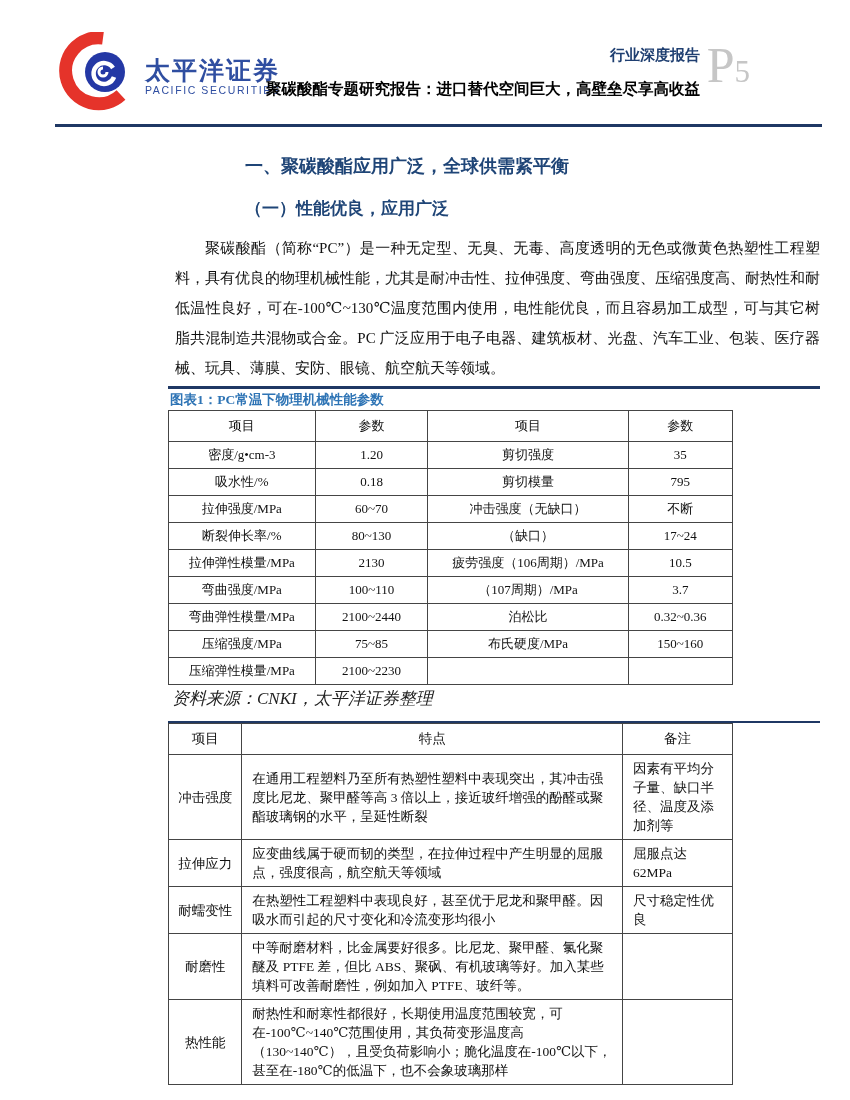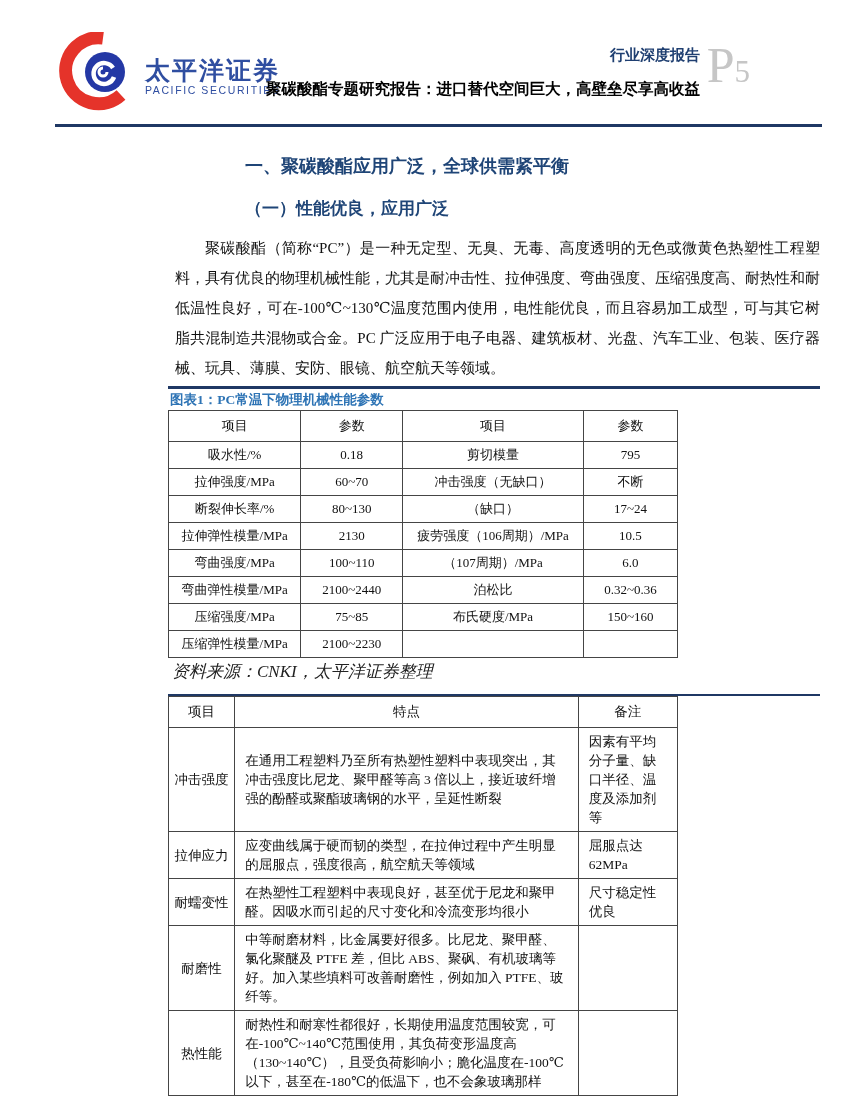--- a/index.html
+++ b/index.html
@@ -34,21 +34,21 @@
   }
 
   
   .figure{margin-left:113px;width:652px;}
   .fig1{margin-top:3px;}
   .fig2{margin-top:14px;}
   .fig-topline{height:2.5px;background:#1f3864;}
   .fig-label{font-size:13.5px;font-weight:bold;color:#2e74b5;padding:3px 0 2px 2px;line-height:16px;}
   .fig2 .fig-label{margin-bottom:8px;}
 
-  table.data-table{border-collapse:collapse;width:510px;color:#111;table-layout:fixed;}
+  table.data-table{border-collapse:collapse;width:565px;color:#111;table-layout:fixed;}
   table.data-table th,table.data-table td{border:1.6px solid #454545;font-weight:normal;}
 
   
   #table1{font-size:13px;}
   #table1 th{height:28px;text-align:center;}
   #table1 td{height:26px;text-align:center;padding:0 4px;}
 
   
   #table2{font-size:13.5px;}
   #table2 th{height:28px;text-align:center;}
@@ -101,20 +101,26 @@
     <thead>
           <tr>
             <th>项目</th>
             <th>参数</th>
             <th>项目</th>
             <th>参数</th>
           </tr>
         </thead>
         <tbody>
           <tr>
+            <td class="c0">密度/g•cm-3</td>
+            <td class="c1">1.20</td>
+            <td class="c2">剪切强度</td>
+            <td class="c3">35</td>
+          </tr>
+          <tr>
             <td class="c0">吸水性/%</td>
             <td class="c1">0.18</td>
             <td class="c2">剪切模量</td>
             <td class="c3">795</td>
           </tr>
           <tr>
             <td class="c0">拉伸强度/MPa</td>
             <td class="c1">60~70</td>
             <td class="c2">冲击强度（无缺口）</td>
             <td class="c3">不断</td>
@@ -128,21 +134,21 @@
           <tr>
             <td class="c0">拉伸弹性模量/MPa</td>
             <td class="c1">2130</td>
             <td class="c2">疲劳强度（106周期）/MPa</td>
             <td class="c3">10.5</td>
           </tr>
           <tr>
             <td class="c0">弯曲强度/MPa</td>
             <td class="c1">100~110</td>
             <td class="c2">（107周期）/MPa</td>
-            <td class="c3">6.0</td>
+            <td class="c3">3.7</td>
           </tr>
           <tr>
             <td class="c0">弯曲弹性模量/MPa</td>
             <td class="c1">2100~2440</td>
             <td class="c2">泊松比</td>
             <td class="c3">0.32~0.36</td>
           </tr>
           <tr>
             <td class="c0">压缩强度/MPa</td>
             <td class="c1">75~85</td>

